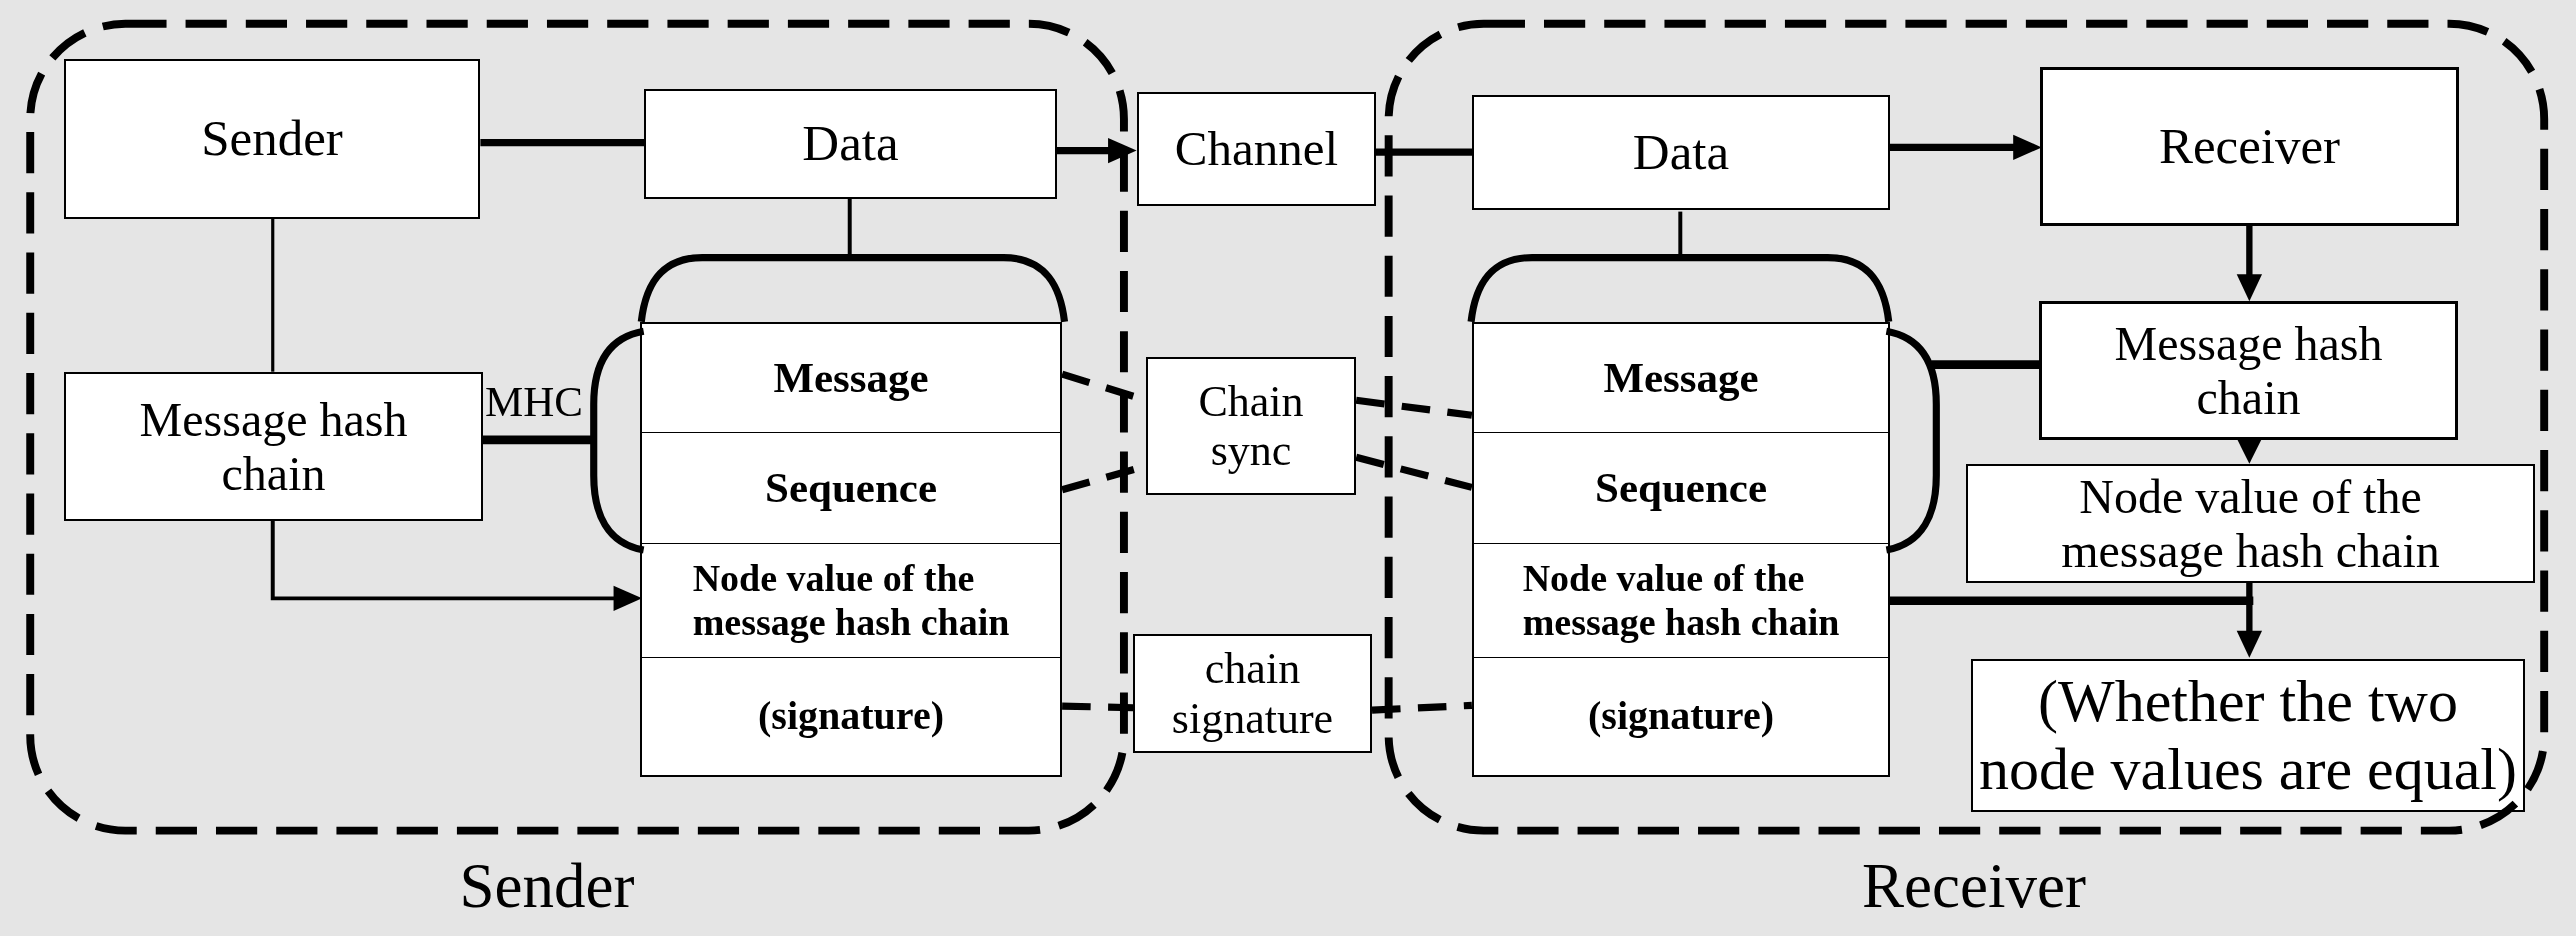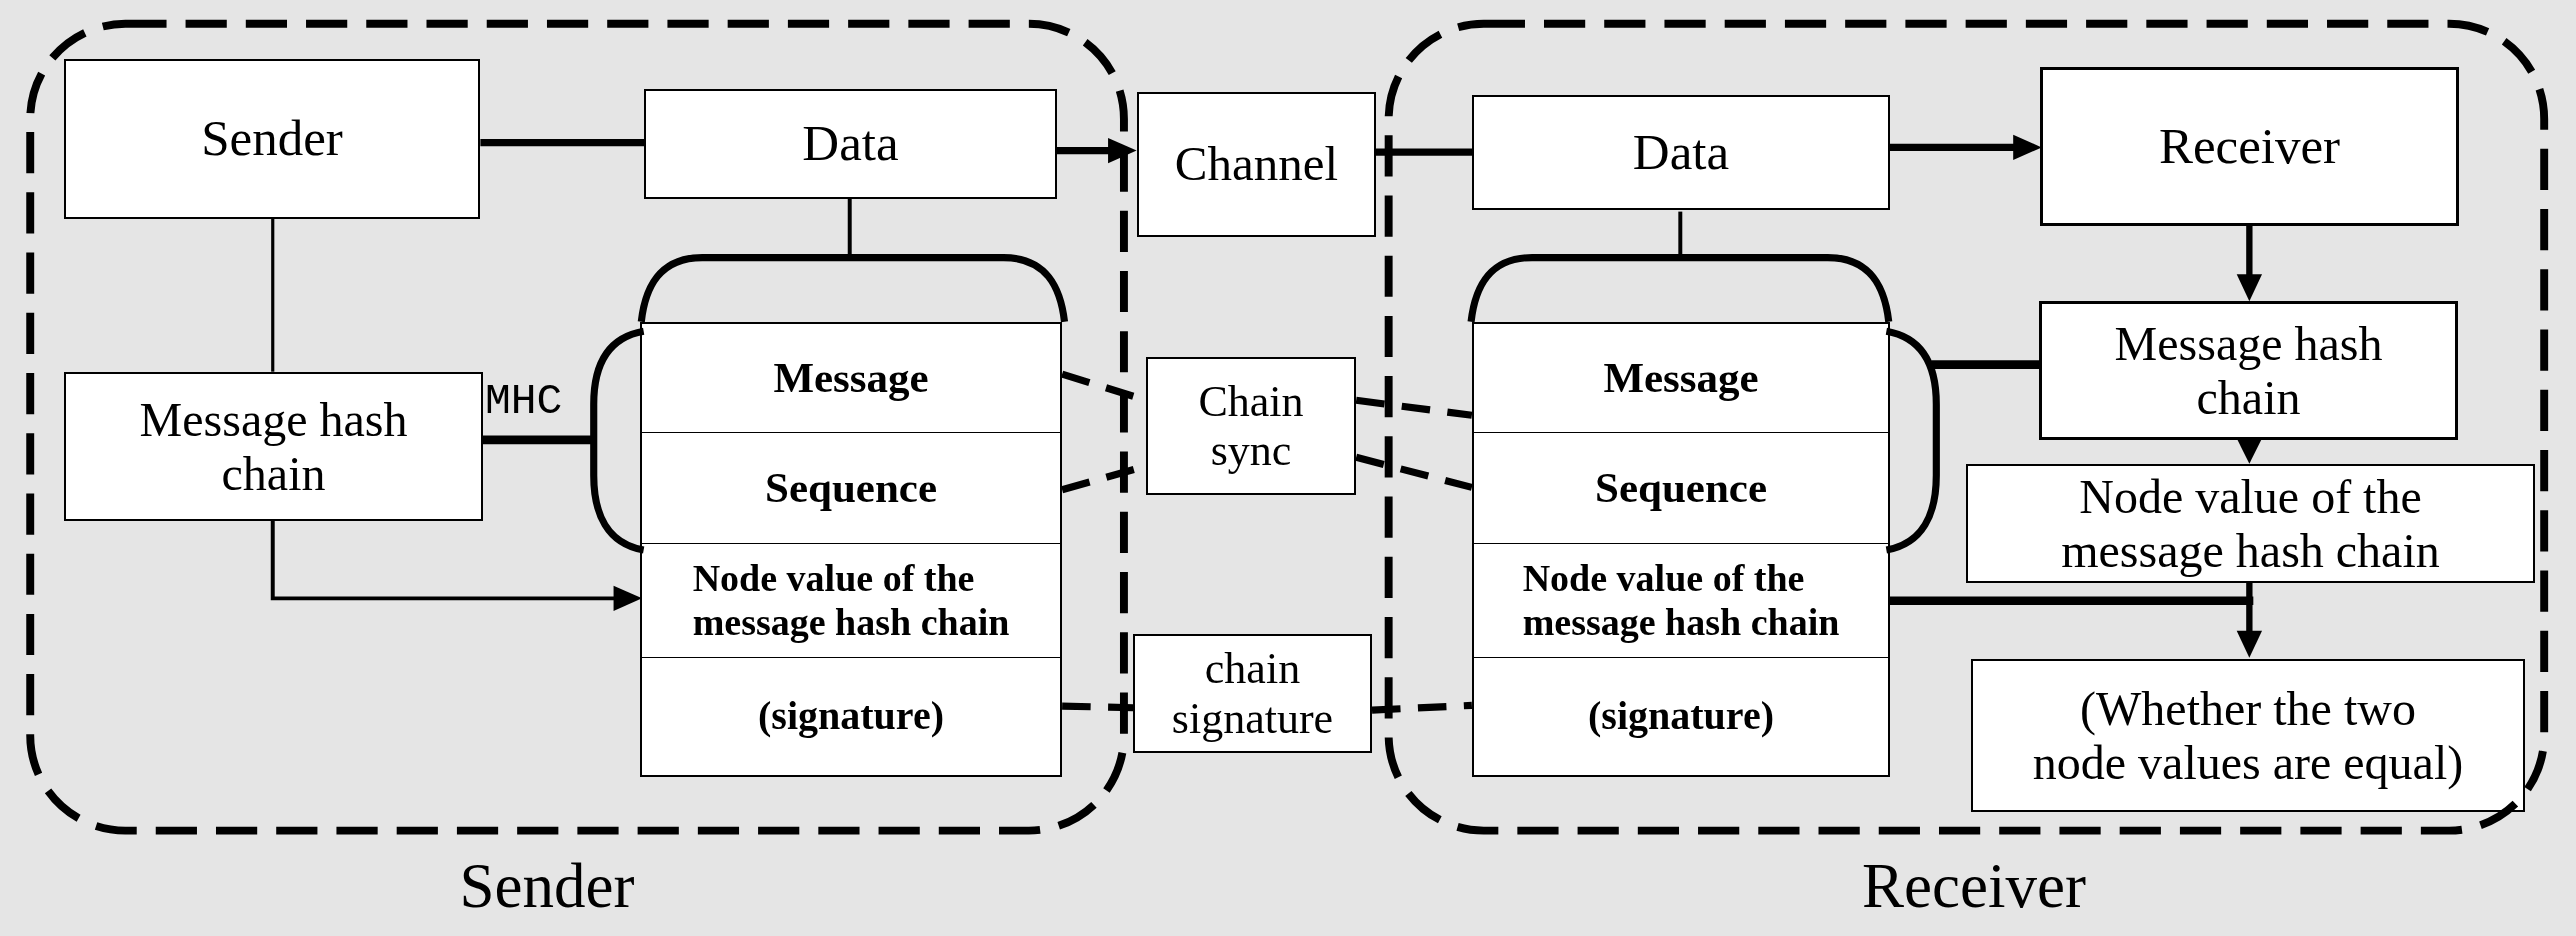--- a/index.html
+++ b/index.html
@@ -12,21 +12,21 @@
     position:absolute;box-sizing:border-box;border:2.4px solid #000;background:#fff;
     display:flex;align-items:center;justify-content:center;text-align:center;
     white-space:pre-line;line-height:1.12;z-index:1;
   }
   .packet{position:absolute;box-sizing:border-box;border:2.4px solid #000;background:#fff;z-index:1;}
   .prow{
     box-sizing:border-box;display:flex;align-items:center;justify-content:center;
     text-align:left;white-space:pre-line;border-bottom:1.6px solid #000;line-height:1.14;font-weight:bold;
   }
   .prow:last-child{border-bottom:none;}
-  .tag{position:absolute;white-space:nowrap;z-index:1;font-family:Liberation Mono, monospace;}
+  .tag{position:absolute;white-space:nowrap;z-index:1;}
   .grp-label{
     position:absolute;width:476px;text-align:center;white-space:nowrap;z-index:1;
   }
 </style>
 </head>
 <body>
 
 <div class="canvas">
 
   <svg class="lines" viewBox="0 0 3250 1181" xmlns="http://www.w3.org/2000/svg">
@@ -87,39 +87,39 @@
   <div class="packet" style="left:640px;top:322px;width:422px;height:455px;">
     <div class="prow" style="height:109px;font-size:43px;">Message</div>
     <div class="prow" style="height:111px;font-size:43px;">Sequence</div>
     <div class="prow" style="height:114px;font-size:38px;">Node value  of the
 message hash chain</div>
     <div class="prow" style="height:116px;font-size:40px;">(signature)</div>
   </div>
 
   <div class="grp-label" style="left:309px;top:850px;font-size:63px;">Sender</div>
 
-  <div class="box" style="left:1137px;top:92px;width:239px;height:145px;font-size:49px;">Channel</div>
+  <div class="box" style="left:1137px;top:92px;width:239px;height:114px;font-size:49px;">Channel</div>
 
   <div class="box" style="left:1146px;top:357px;width:210px;height:138px;font-size:44px;">Chain
 sync</div>
 
   <div class="box" style="left:1133px;top:634px;width:239px;height:119px;font-size:44px;">chain
 signature</div>
 
   <div class="box" style="left:1472px;top:95px;width:418px;height:115px;font-size:51px;">Data</div>
 
   <div class="box" style="left:2040px;top:67px;width:419px;height:159px;font-size:51px;border-width:3.2px;">Receiver</div>
 
   <div class="box" style="left:2039px;top:301px;width:419px;height:139px;font-size:48px;border-width:3.2px;">Message hash
 chain</div>
 
   <div class="box" style="left:1966px;top:464px;width:569px;height:119px;font-size:48px;">Node value of the
 message hash chain</div>
 
-  <div class="box" style="left:1971px;top:659px;width:554px;height:153px;font-size:48px;">(Whether the two
+  <div class="box" style="left:1971px;top:659px;width:554px;height:153px;font-size:60px;">(Whether the two
 node values are equal)</div>
 
   <div class="packet" style="left:1472px;top:322px;width:418px;height:455px;">
     <div class="prow" style="height:109px;font-size:43px;">Message</div>
     <div class="prow" style="height:111px;font-size:43px;">Sequence</div>
     <div class="prow" style="height:114px;font-size:38px;">Node value  of the
 message hash chain</div>
     <div class="prow" style="height:116px;font-size:40px;">(signature)</div>
   </div>
 

